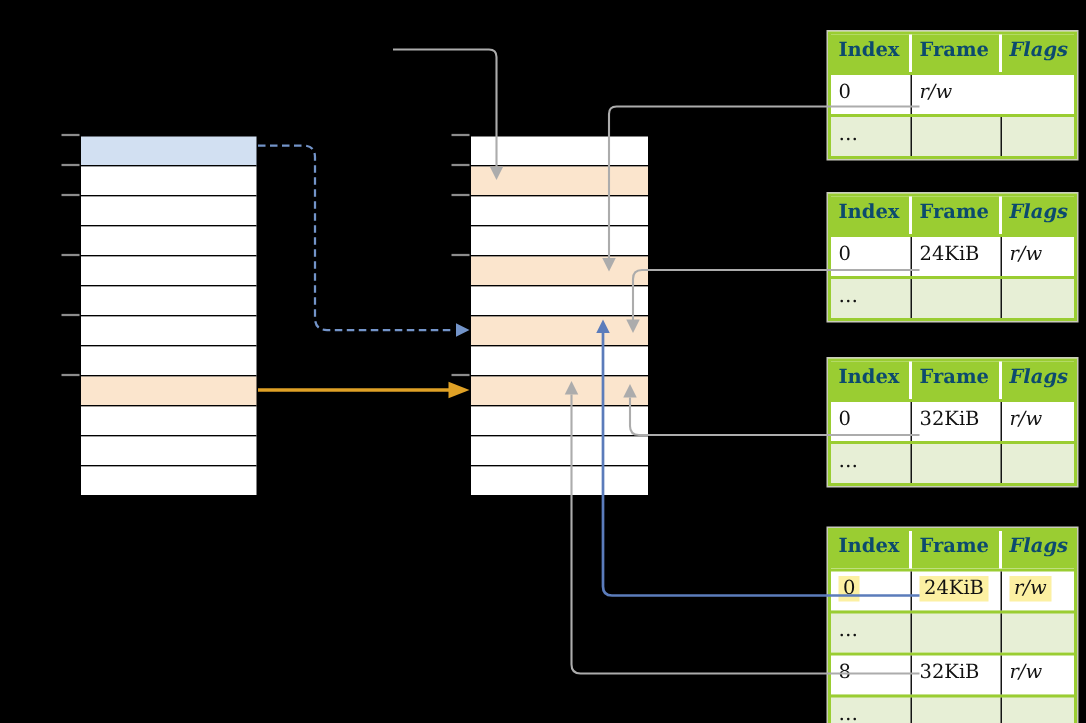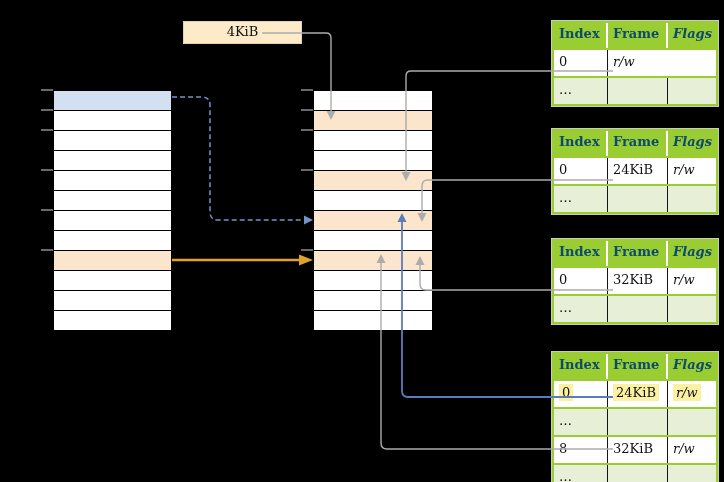--- a/index.html
+++ b/index.html
@@ -39,23 +39,20 @@
     border:1px solid #E5D3A4;text-align:center;font-size:13px;color:#111;
     padding-top:2px;
   }
   svg.overlay{position:absolute;left:0;top:0;pointer-events:none;}
 </style>
 </head>
 <body>
 
 <div id="canvas">
 
-  <div id="size-label" style="background: rgb(252, 234, 200);">
-    <span>4KiB</span>
-  </div>
 
   <div id="left-column" class="vcolumn" style="left:53px;top:90px;width:117px;">
       <div class="cell" style="background: rgb(210, 224, 242);"></div>
       <div class="cell"></div>
       <div class="cell"></div>
       <div class="cell"></div>
       <div class="cell"></div>
       <div class="cell"></div>
       <div class="cell"></div>
       <div class="cell"></div>

